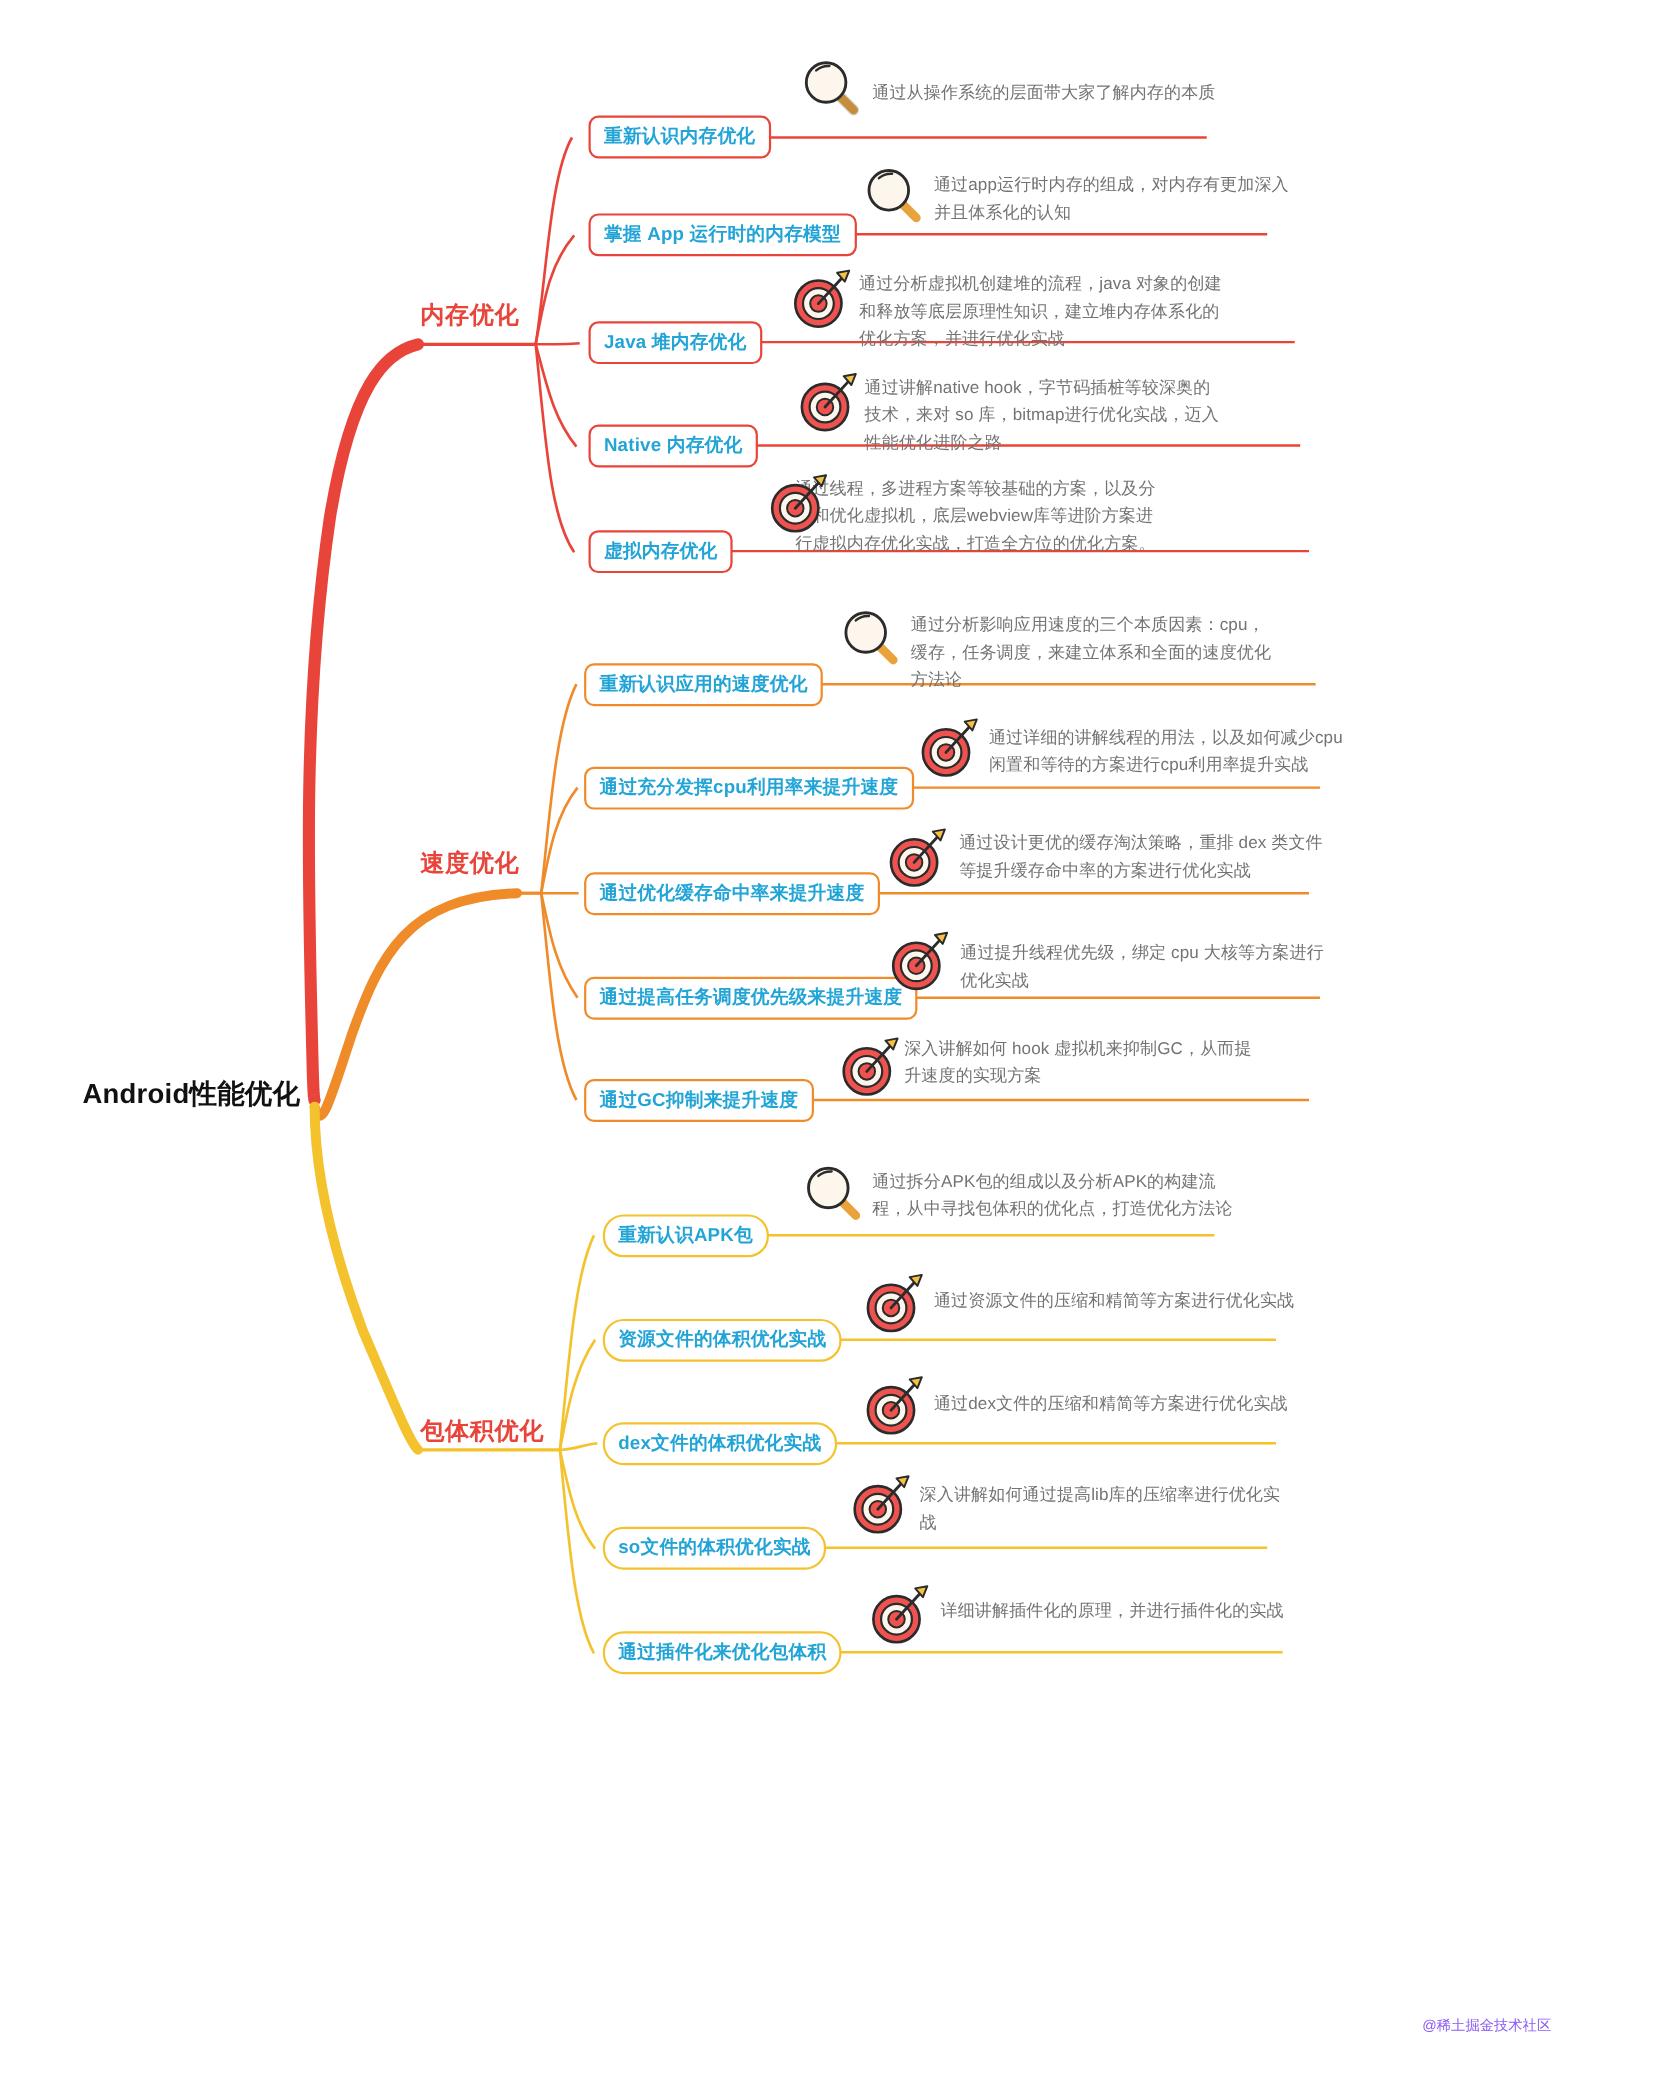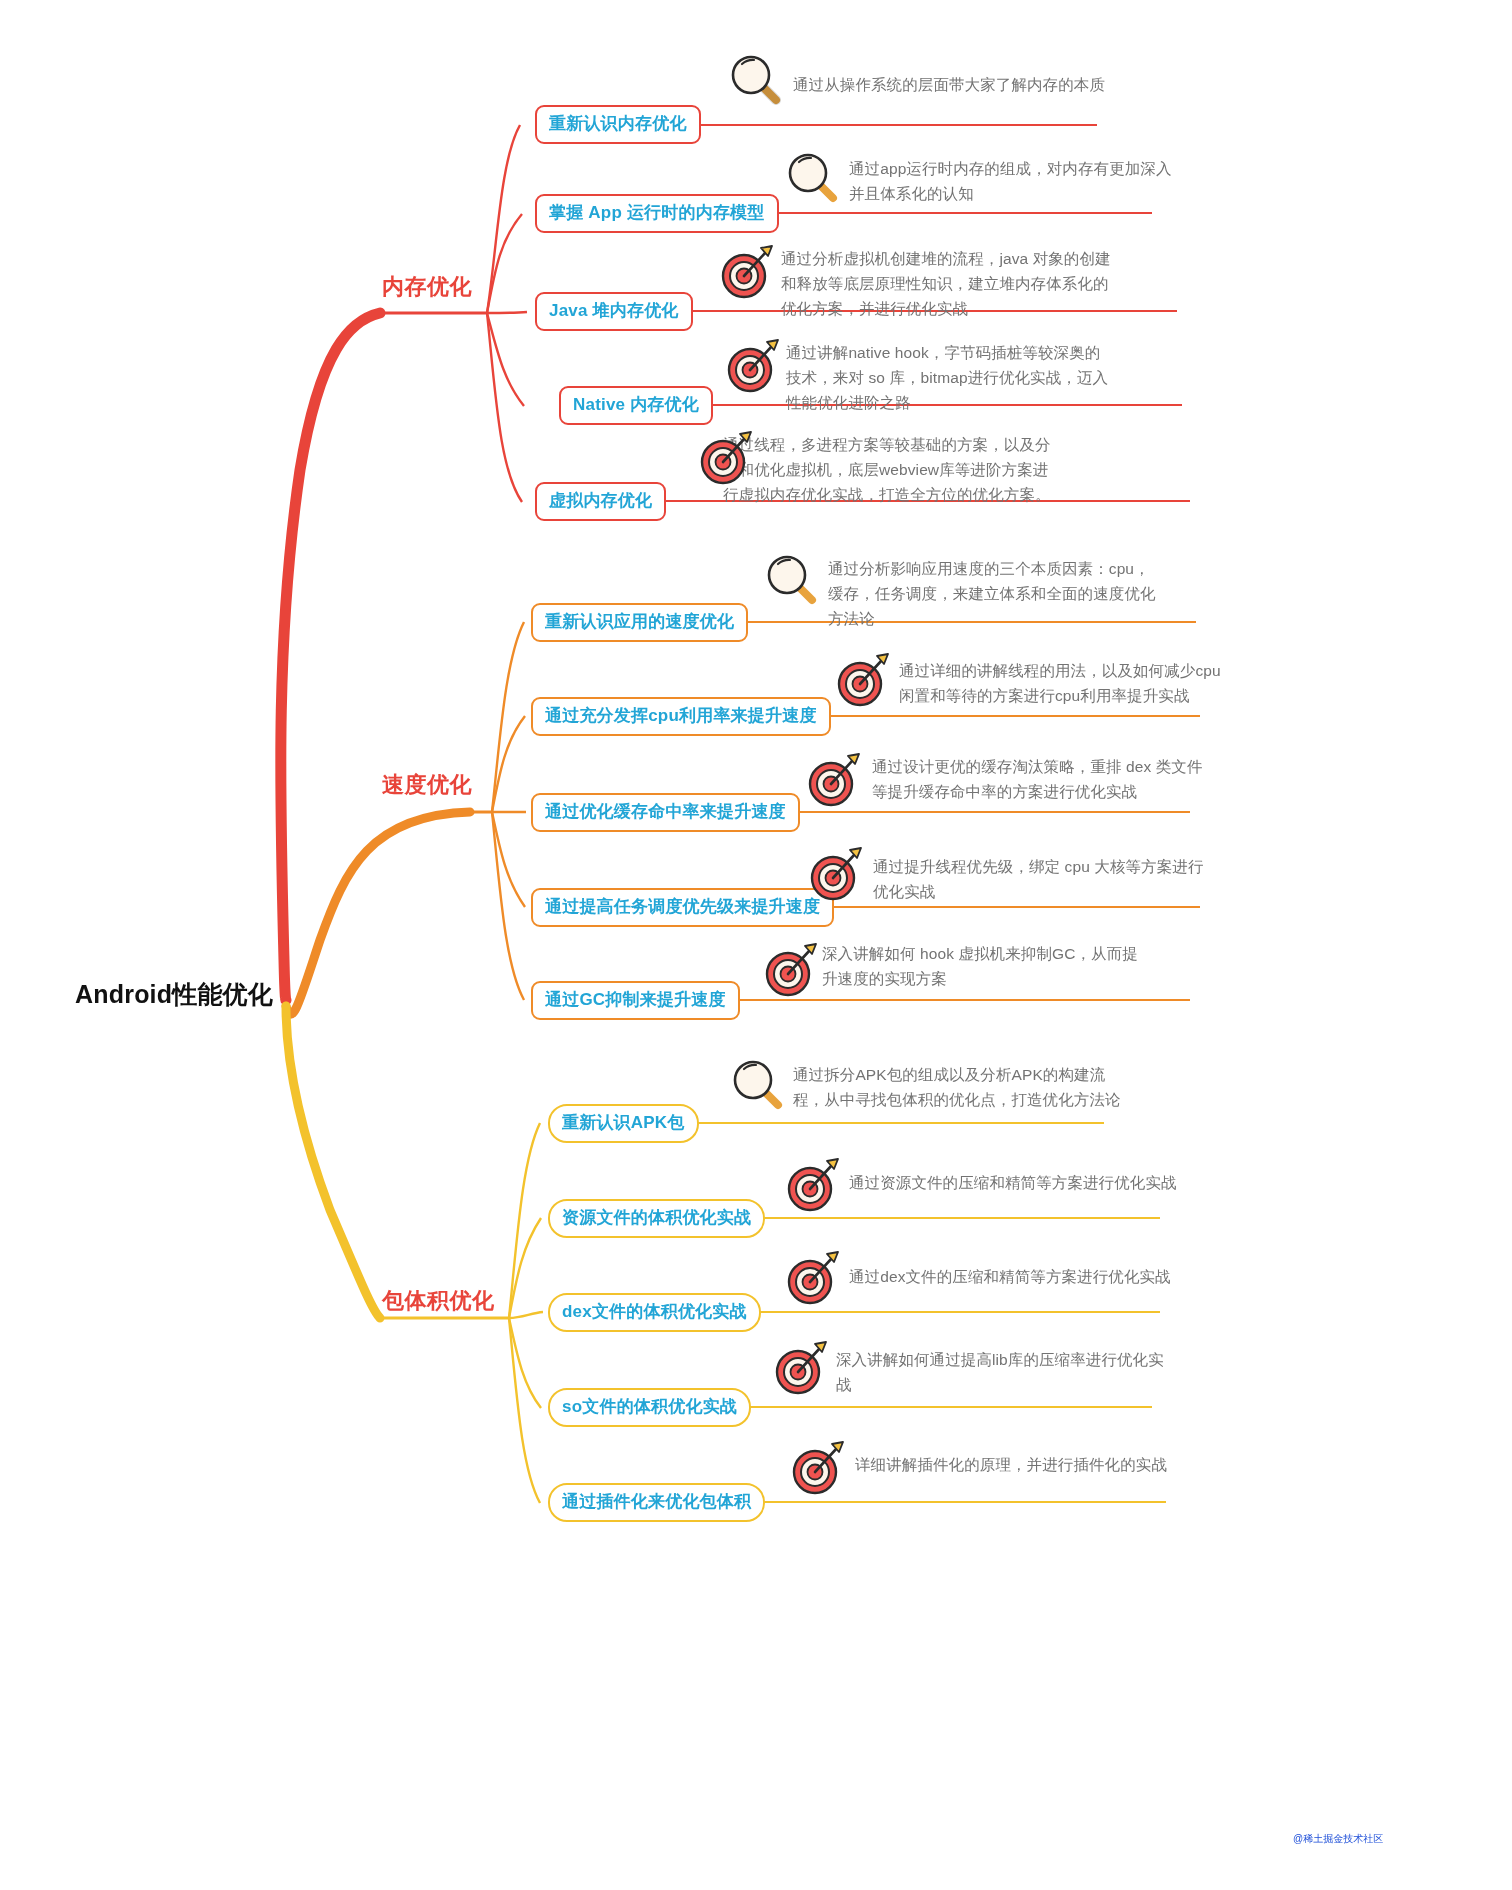--- a/index.html
+++ b/index.html
@@ -38,21 +38,21 @@
   .desc{
     position:absolute;color:#737373;font-size:15.5px;line-height:1.62;
     letter-spacing:.1px;white-space:pre-line;
   }
 
   
   .icon{position:absolute;}
 
   
   .watermark{
-    position:absolute;color:#1d4ed8;font-size:10px;white-space:nowrap;
+    position:absolute;color:#8b5cf6;font-size:13px;white-space:nowrap;
   }
 </style>
 </head>
 <body>
 
 <div id="canvas">
 
   <svg id="edges" viewBox="0 0 1512 1890" preserveAspectRatio="none" xmlns="http://www.w3.org/2000/svg">
 
     <path d="M 286,1000 C 286,1000 285,1005 284,960
@@ -107,21 +107,21 @@
 
   <div class="root" style="left:75px;top:994px;transform:translateY(-50%);">Android性能优化</div>
 
   <div class="branch-title" style="left:382px;top:272px;">内存优化</div>
   <div class="branch-title" style="left:382px;top:770px;">速度优化</div>
   <div class="branch-title" style="left:382px;top:1286px;">包体积优化</div>
 
   <div class="leaf" style="left:535px;top:105px;">重新认识内存优化</div>
   <div class="leaf" style="left:535px;top:194px;">掌握 App 运行时的内存模型</div>
   <div class="leaf" style="left:535px;top:292px;">Java 堆内存优化</div>
-  <div class="leaf" style="left:535px;top:386px;margin-left:24px;">Native 内存优化</div>
+  <div class="leaf" style="left:535px;top:386px;">Native 内存优化</div>
   <div class="leaf" style="left:535px;top:482px;">虚拟内存优化</div>
 
   <div class="leaf c-orange" style="left:531px;top:603px;font-family:Liberation Serif, serif;">重新认识应用的速度优化</div>
   <div class="leaf c-orange" style="left:531px;top:697px;">通过充分发挥cpu利用率来提升速度</div>
   <div class="leaf c-orange" style="left:531px;top:793px;">通过优化缓存命中率来提升速度</div>
   <div class="leaf c-orange" style="left:531px;top:888px;">通过提高任务调度优先级来提升速度</div>
   <div class="leaf c-orange" style="left:531px;top:981px;">通过GC抑制来提升速度</div>
 
   <div class="leaf c-yellow" style="left:548px;top:1104px;">重新认识APK包</div>
   <div class="leaf c-yellow" style="left:548px;top:1199px;">资源文件的体积优化实战</div>

